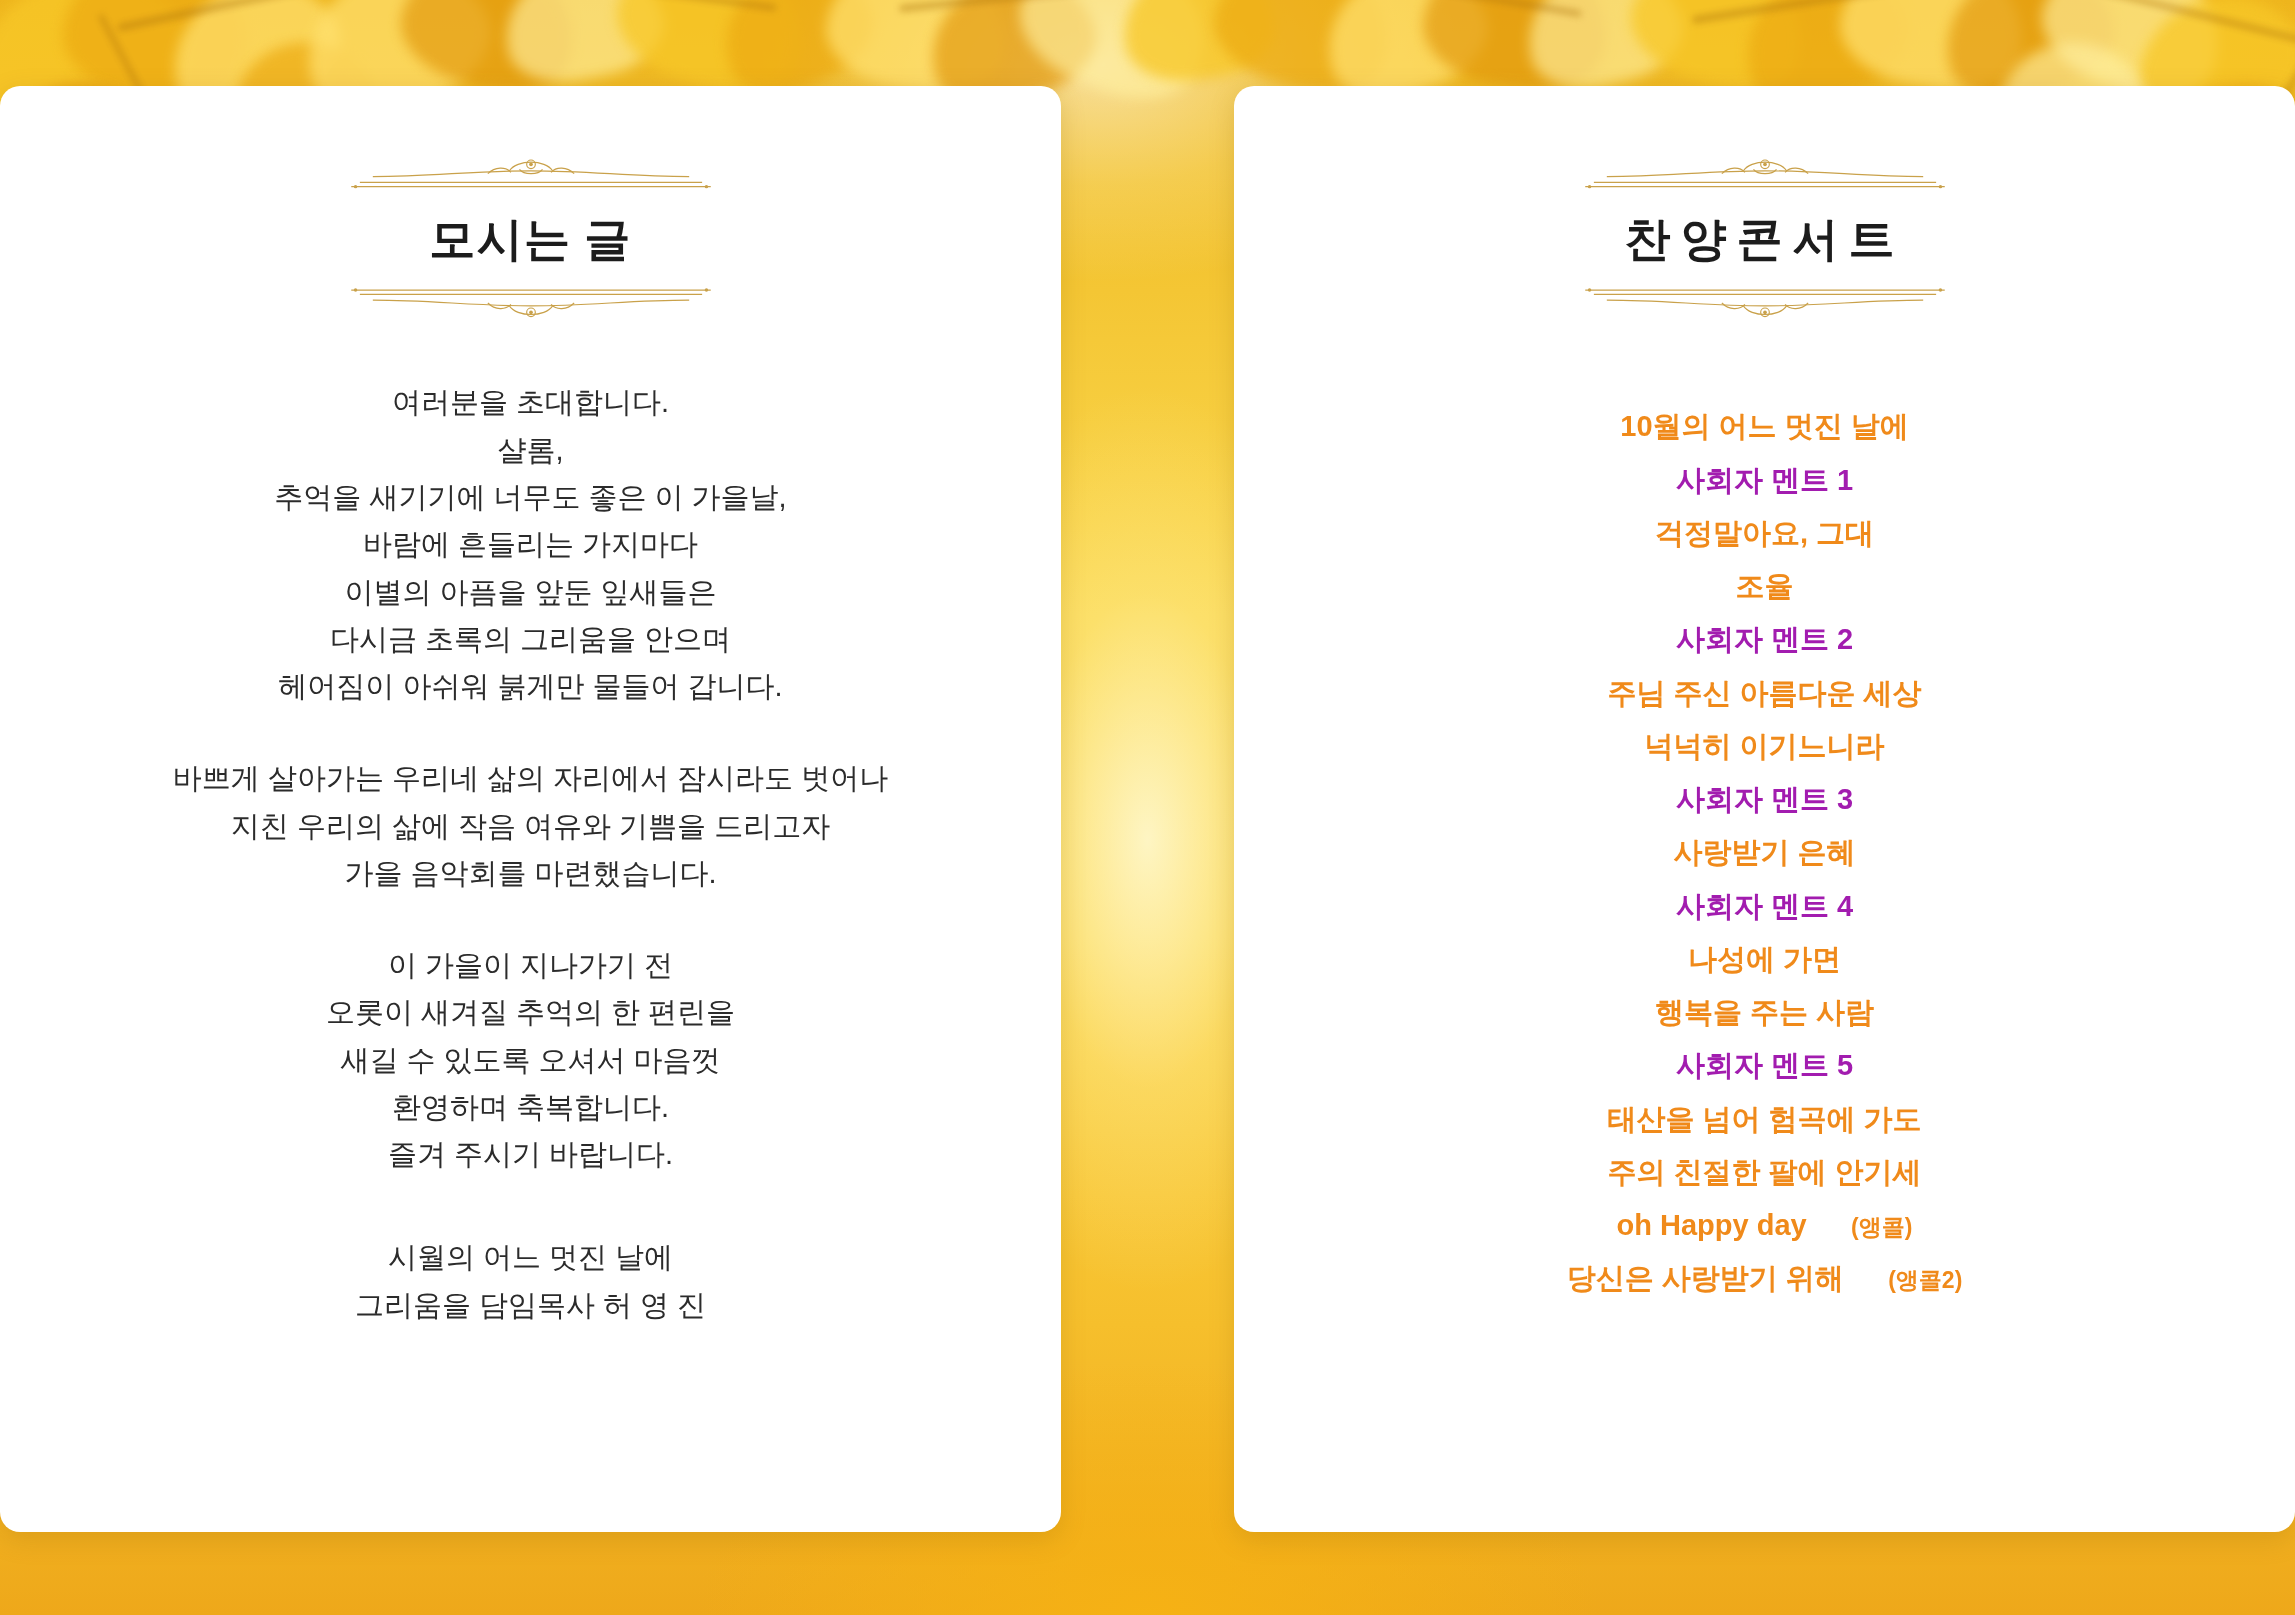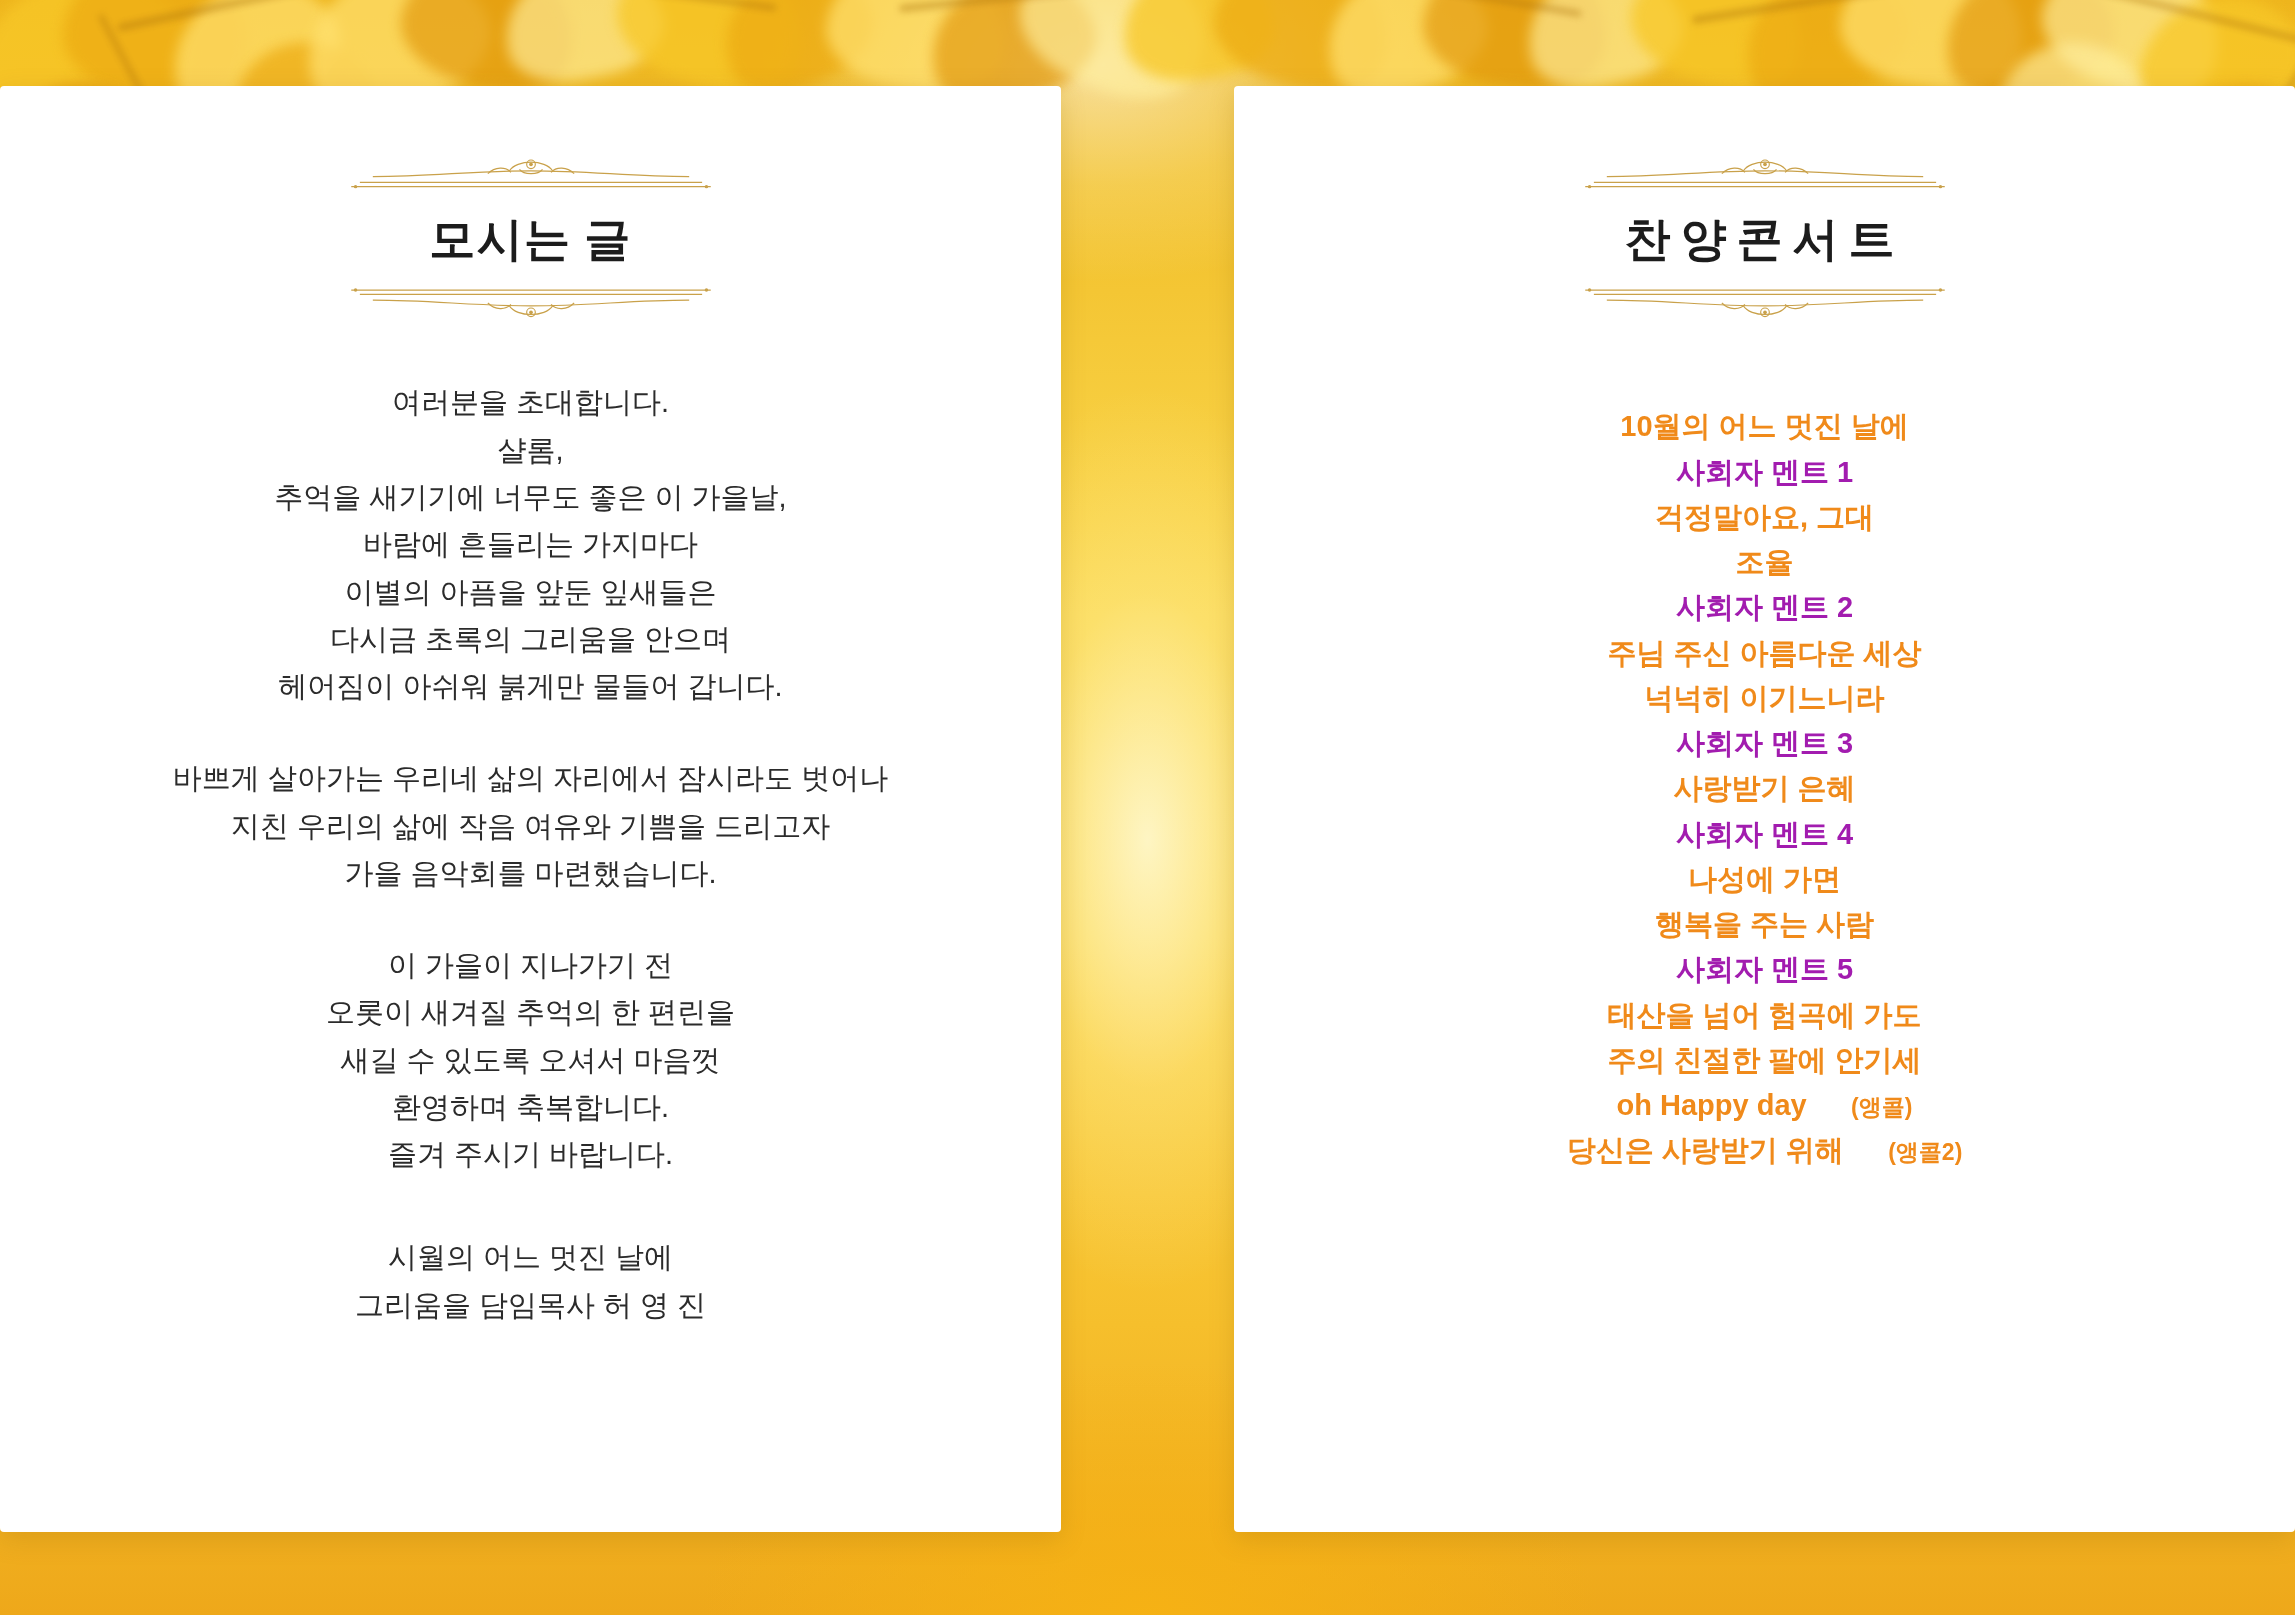--- a/index.html
+++ b/index.html
@@ -53,21 +53,21 @@
     align-items: flex-start;
     gap: 173px;
     padding-top: 86px;
   }
 
   .card {
     position: relative;
     width: 1062px;
     height: 1446px;
     background: #ffffff;
-    border-radius: 4px;
+    border-radius: 20px;
     box-shadow: 0 7.2px 26px rgba(140,95,0,0.20);
     padding: 69px 50px 43px;
     text-align: center;
   }
 
   
   .ornament { width: 374px; margin: 0 auto; display: block; }
   .ornament.top { margin-bottom: 11.5px; }
   .ornament.bottom { margin-top: 10px; }
 
@@ -94,21 +94,21 @@
   }
   .invite-block + .invite-block { margin-top: 45px; }
   .invite-block.sign { margin-top: 56px; }
   .invite-line { white-space: nowrap; }
 
   
   .program {
     margin-top: 85px;
     display: flex;
     flex-direction: column;
-    gap: 9px;
+    gap: 17px;
   }
   .program-item {
     font-size: 29px;
     line-height: 1.25;
     white-space: nowrap;
   }
   .program-item.song {
     font-weight: 700;
     color: #f08a1a;
   }

